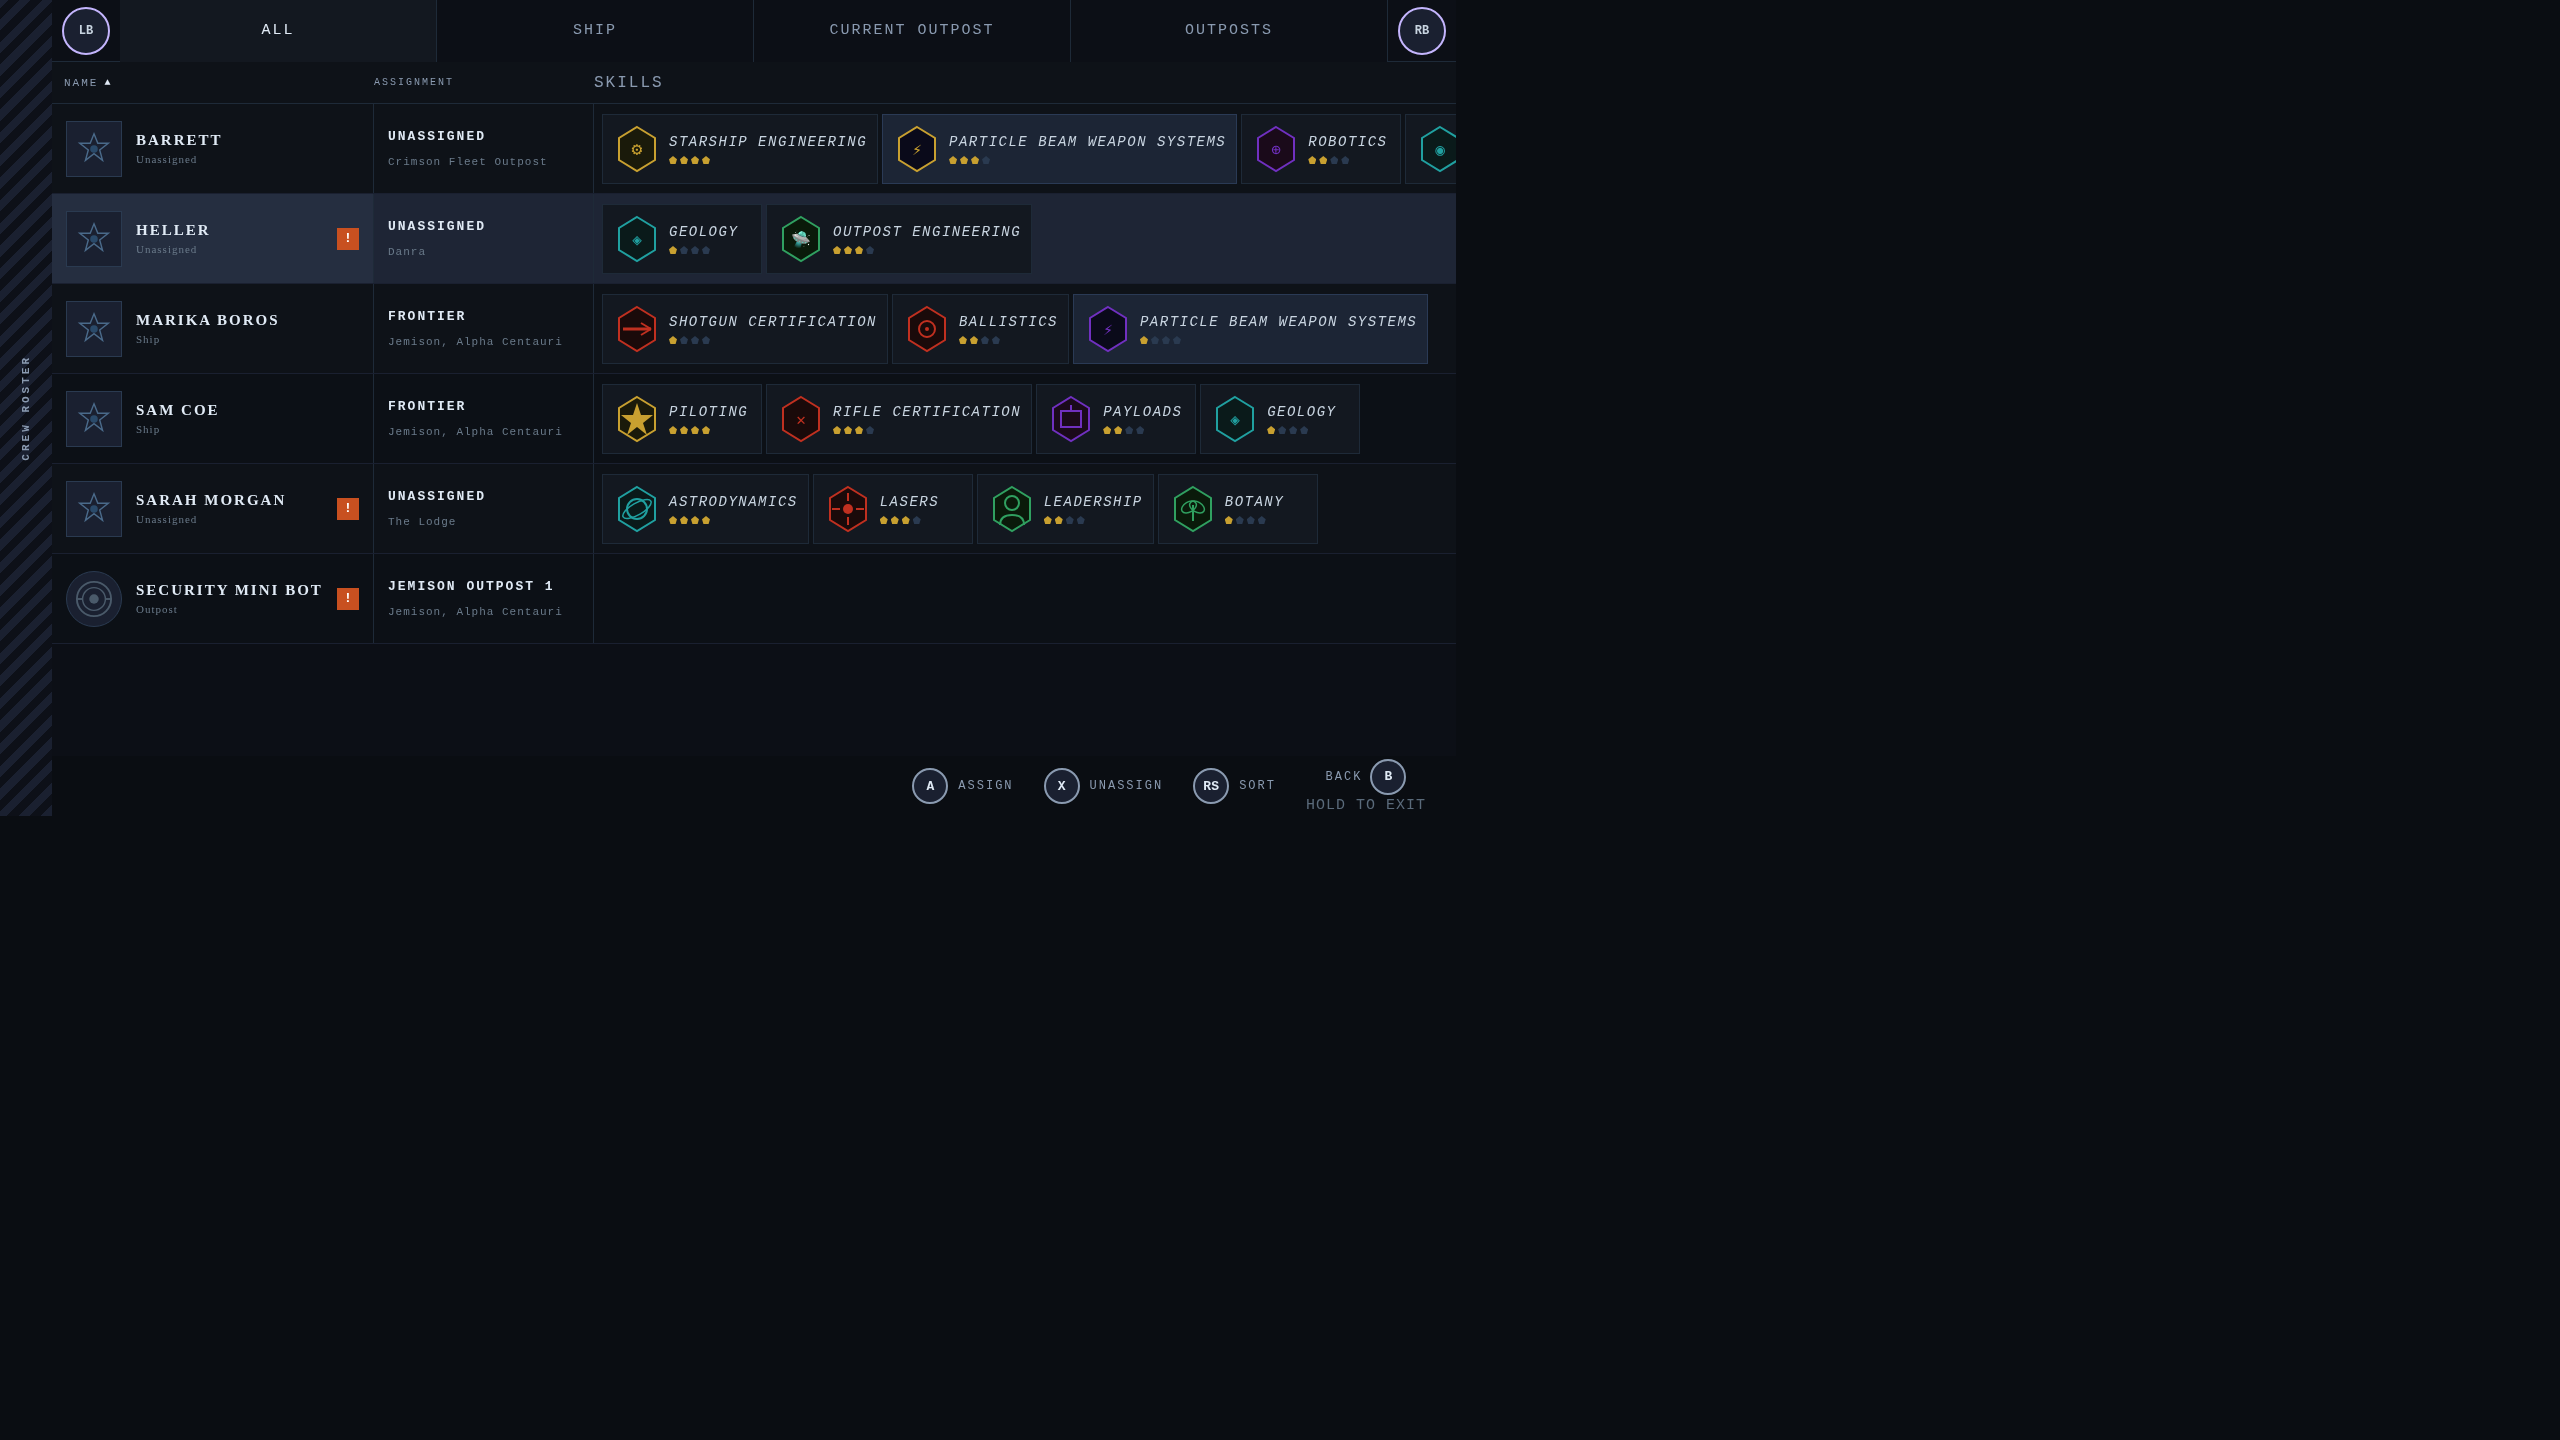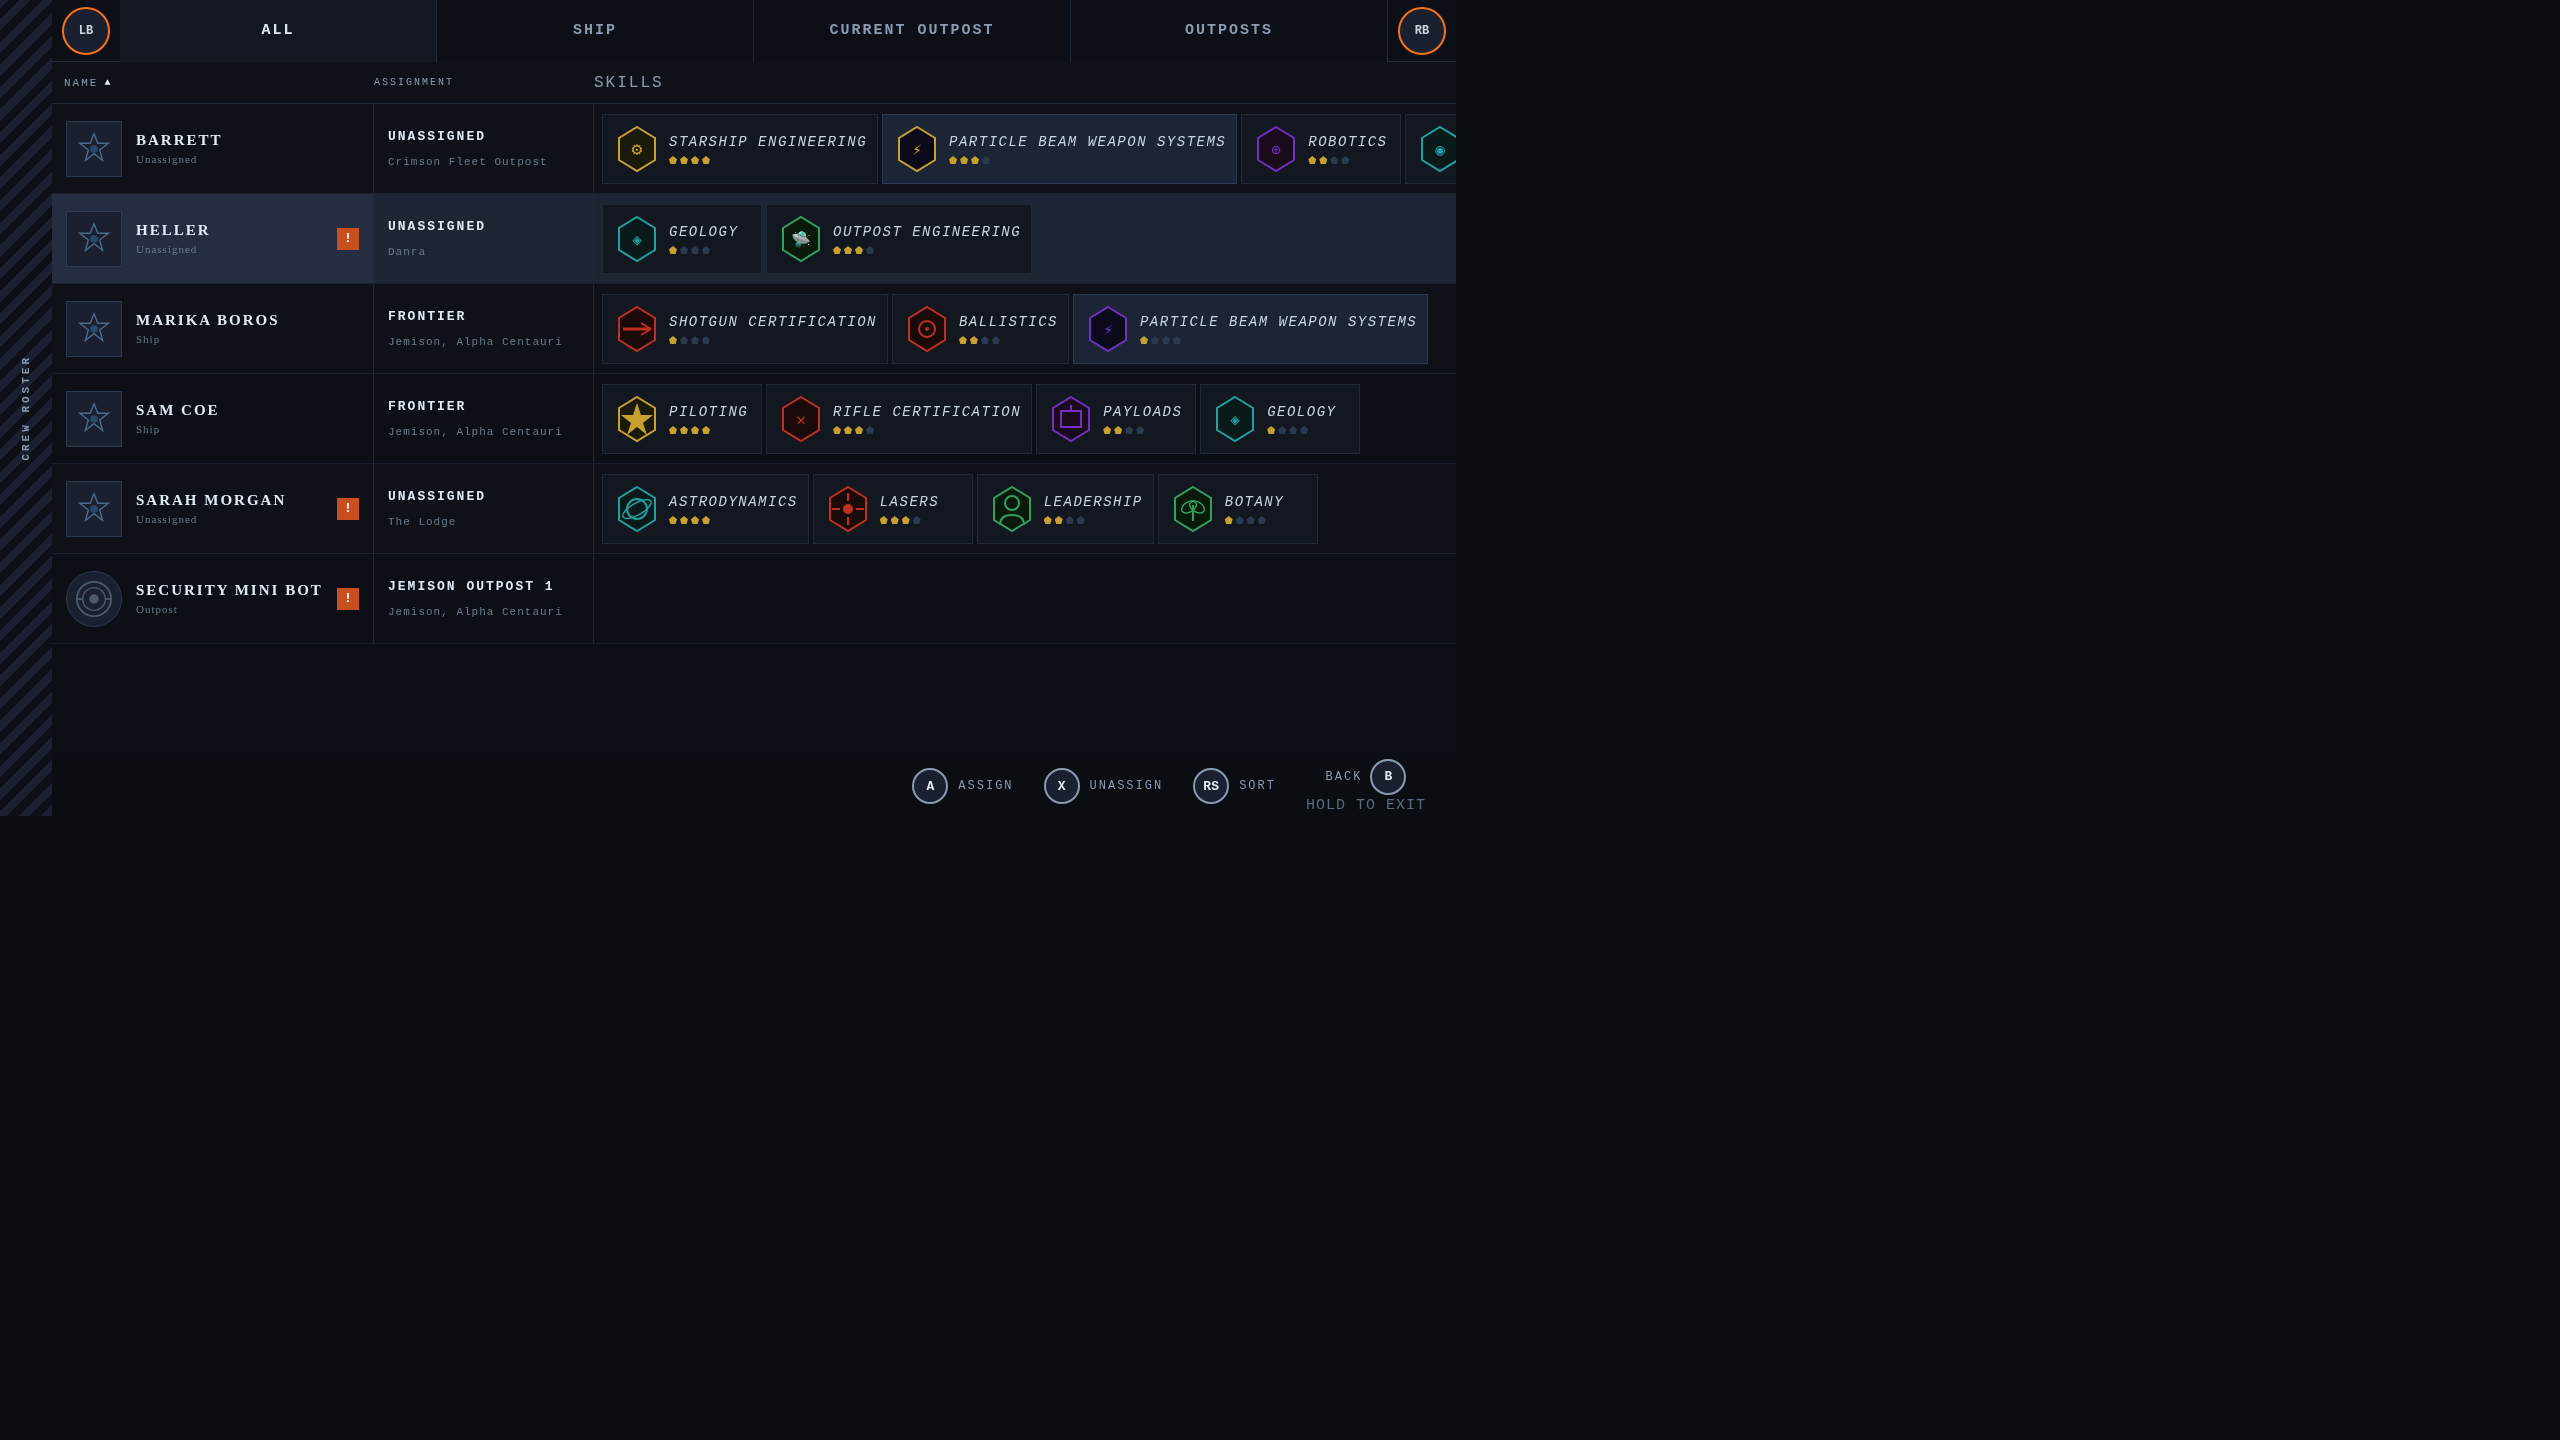--- a/index.html
+++ b/index.html
@@ -57,42 +57,42 @@
       align-items: center;
       height: 62px;
       background: #0c0f16;
       border-bottom: 1px solid #1e2a38;
     }
 
     .nav-btn {
       width: 48px;
       height: 48px;
       border-radius: 50%;
-      border: 2px solid #f97316;
+      border: 2px solid #c4b5fd;
       display: flex;
       align-items: center;
       justify-content: center;
       font-size: 12px;
       font-weight: bold;
       color: #c8d4e0;
       margin: 0 10px;
       cursor: pointer;
       background: #1a2030;
       flex-shrink: 0;
     }
 
     .nav-tab {
       flex: 1;
       height: 62px;
       display: flex;
       align-items: center;
       justify-content: center;
       font-size: 15px;
       letter-spacing: 2px;
-      font-weight: bold;
+      font-weight: normal;
       color: #8a9ab0;
       border-right: 1px solid #1e2a38;
       cursor: pointer;
       background: #0c0f16;
     }
     .nav-tab.active {
       color: #e0eaf5;
       background: #131820;
     }
     .nav-tab:last-child { border-right: none; }

